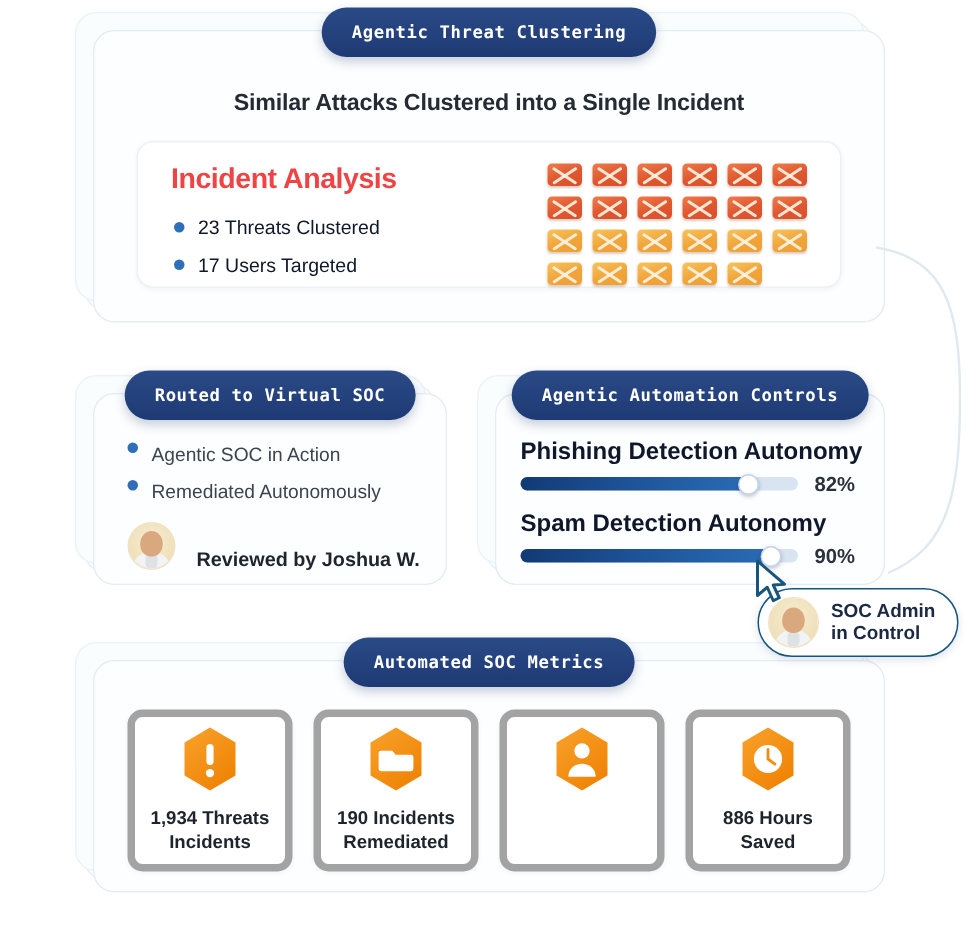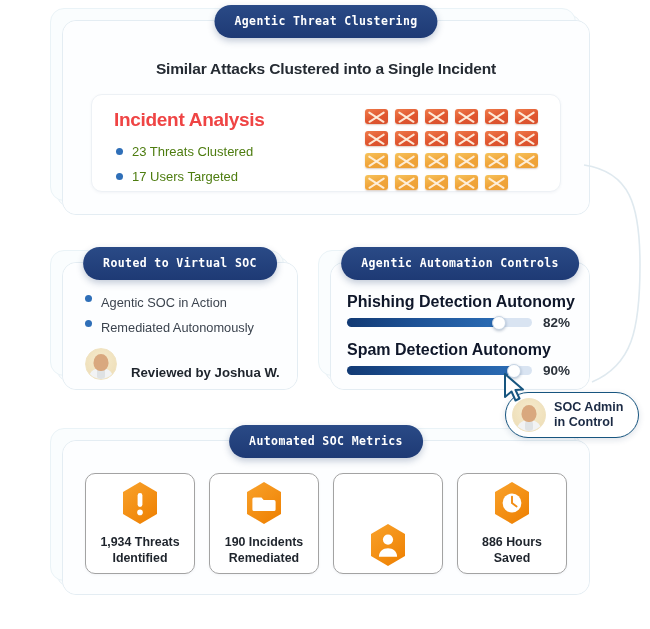--- a/index.html
+++ b/index.html
@@ -91,21 +91,21 @@
     left: 22px; top: 14px;
     font-size: 19px;
     font-weight: 700;
     color: #ef4444;
     letter-spacing: -.3px;
   }
   .inc-item {
     position: absolute;
     left: 24px;
     font-size: 13px;
-    color: #4d7c0f;
+    color: #0f172a;
     display: flex;
     align-items: center;
     gap: 9px;
   }
   .inc-item .dot {
     width: 7px; height: 7px;
     border-radius: 50%;
     background: #2f6fb8;
     flex: none;
   }
@@ -270,27 +270,27 @@
   }
   #metrics-grid {
     position: absolute;
     left: 22px; right: 22px; top: 32px; bottom: 20px;
     display: grid;
     grid-template-columns: repeat(4, 1fr);
     gap: 14px;
   }
   .metric {
     background: #ffffff;
-    border: 1px solid #a3a3a3;
+    border: 5px solid #a3a3a3;
     border-radius: 10px;
     box-shadow: 0 1px 3px rgba(40,60,90,.05);
     display: flex;
     flex-direction: column;
     align-items: center;
-    justify-content: flex-end;
+    justify-content: space-between;
     gap: 10px;
     padding: 6px;
   }
   .hex {
     width: 40px; height: 44px;
     position: relative;
     flex: none;
   }
   .hex svg { display: block; }
   .metric-label {
@@ -472,21 +472,21 @@
                   <linearGradient id="hg0" x1="0" y1="0" x2="0.7" y2="1">
                     <stop offset="0%" stop-color="#f9a22b"></stop>
                     <stop offset="100%" stop-color="#ef8305"></stop>
                   </linearGradient>
                 </defs>
                 <path d="M20 1 L37 11 L37 33 L20 43 L3 33 L3 11 Z" fill="url(#hg0)"></path>
                 <rect x="17.6" y="12" width="4.8" height="14" rx="2.4" fill="#fff"></rect>
                 <circle cx="20" cy="31.4" r="2.8" fill="#fff"></circle>
               </svg>
             </span>
-            <div class="metric-label"><span>1,934 Threats</span><br><span>Identified</span></div>
+            <div class="metric-label"><span>1,934 Threats</span><br><span>Incidents</span></div>
           </div>
           <div class="metric">
             <span class="hex">
               <svg width="40" height="44" viewBox="0 0 40 44">
                 <defs>
                   <linearGradient id="hg1" x1="0" y1="0" x2="0.7" y2="1">
                     <stop offset="0%" stop-color="#f9a22b"></stop>
                     <stop offset="100%" stop-color="#ef8305"></stop>
                   </linearGradient>
                 </defs>

